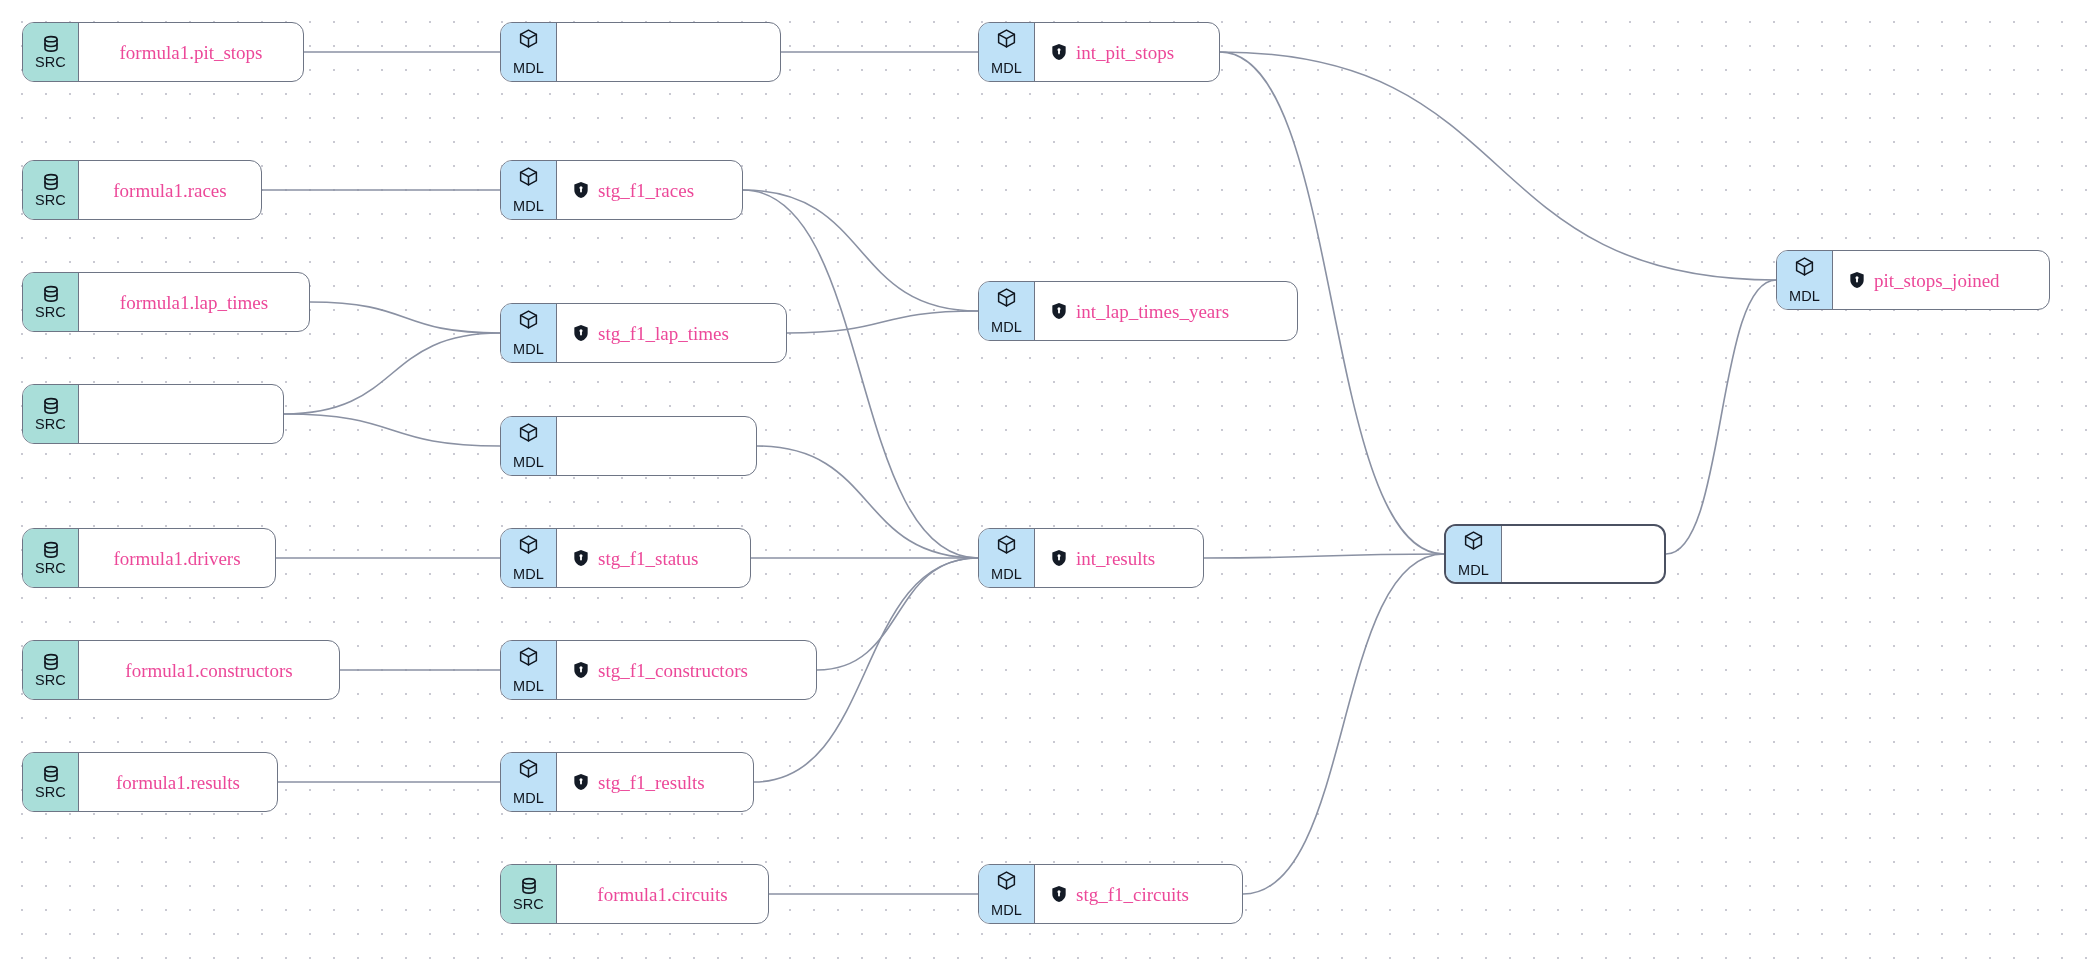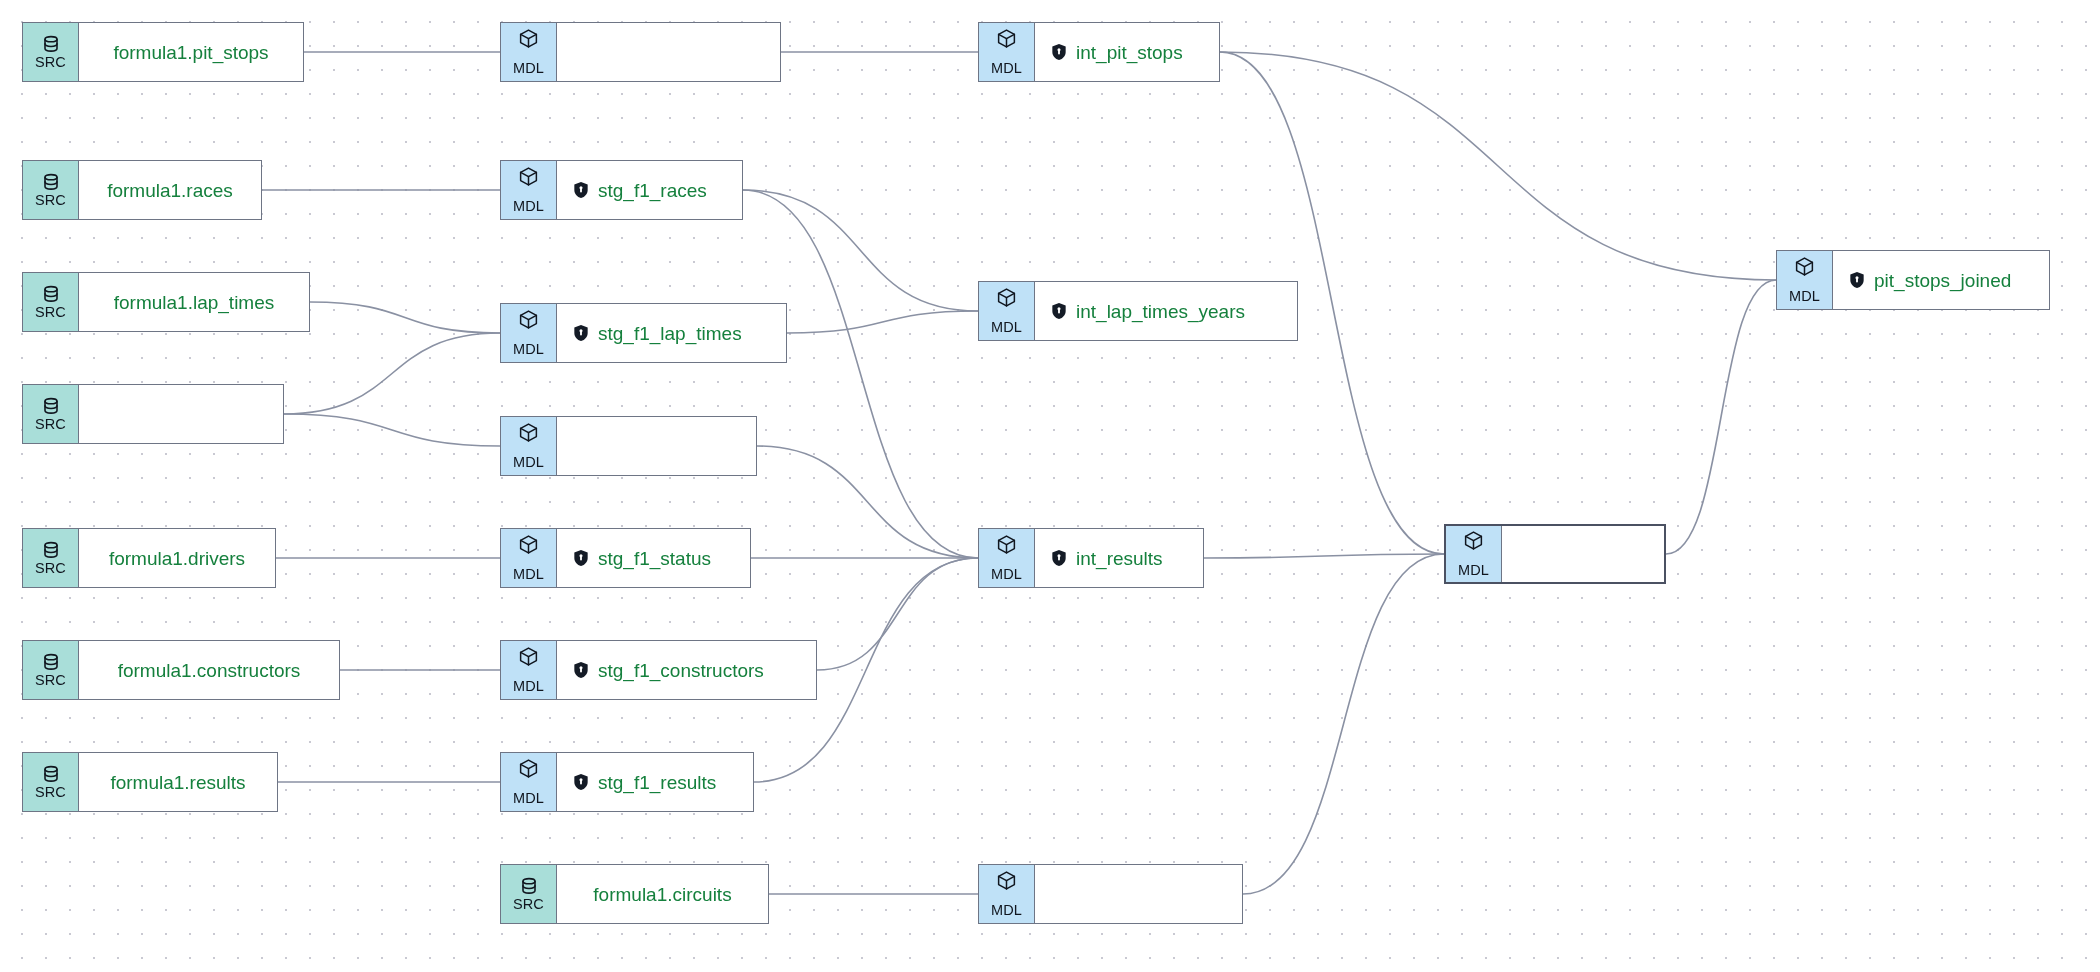--- a/index.html
+++ b/index.html
@@ -29,21 +29,21 @@
     fill: none;
     stroke: #8a91a3;
     stroke-width: 1.6;
   }
   .node {
     position: absolute;
     display: flex;
     align-items: stretch;
     height: 60px;
     border: 1.6px solid #6e7585;
-    border-radius: 0;
+    border-radius: 12px;
     background: #ffffff;
     box-sizing: border-box;
     overflow: hidden;
   }
   .node.selected {
     border-width: 2.4px;
     border-color: #4b5162;
   }
   .badge {
     width: 56px;
@@ -74,23 +74,23 @@
     display: flex;
     align-items: center;
     gap: 9px;
     padding: 0 16px 0 16px;
     white-space: nowrap;
   }
   .body.centered { justify-content: center; padding: 0 18px; }
   .shield-icon { display: block; line-height: 0; flex: 0 0 auto; }
   .node-label {
     font-size: 19px;
-    color: #15803d;
+    color: #ec4899;
     line-height: 1;
-    font-family: Liberation Sans, sans-serif;
+    font-family: Liberation Serif, serif;
   }
 </style>
 </head>
 <body>
 
 <div id="canvas">
   <svg id="edge-layer" viewBox="0 0 2100 972" width="2100" height="972">
       <path d="M 304 52 C 411.8 52, 392.2 52, 500 52" class="edge-path"></path>
       <path d="M 262 190 C 392.9 190, 369.1 190, 500 190" class="edge-path"></path>
       <path d="M 310 302 C 414.5 302, 395.5 333, 500 333" class="edge-path"></path>
@@ -382,20 +382,28 @@
       </div>
       <div class="node" style="left: 978px; top: 864px; width: 265px;">
         <div class="badge mdl">
           <span class="badge-icon"><svg width="21" height="21" viewBox="0 0 24 24" fill="none" stroke="#10161f" stroke-width="1.7" stroke-linecap="round" stroke-linejoin="round">
               <path d="M12 2.4 21 7.3v9.4L12 21.6 3 16.7V7.3z"></path>
               <path d="M3 7.3 12 12.2l9-4.9"></path>
               <path d="M12 12.2v9.4"></path>
             </svg></span>
           <span class="badge-text">MDL</span>
         </div>
+        <div class="body">
+          <span class="shield-icon"><svg width="16" height="18" viewBox="0 0 24 26" fill="#141b26">
+              <path d="M12 .9 22 4.6v8.3c0 6.2-4.2 10.2-10 12.2C6.2 23.1 2 19.1 2 12.9V4.6z"></path>
+              <rect x="10.6" y="9.2" width="2.8" height="7.4" rx="1.4" fill="#ffffff"></rect>
+              <circle cx="12" cy="9.6" r="2.3" fill="#ffffff"></circle>
+            </svg></span>
+          <span class="node-label">stg_f1_circuits</span>
+        </div>
       </div>
       <div class="node selected" style="left: 1444px; top: 524px; width: 222px;">
         <div class="badge mdl">
           <span class="badge-icon"><svg width="21" height="21" viewBox="0 0 24 24" fill="none" stroke="#10161f" stroke-width="1.7" stroke-linecap="round" stroke-linejoin="round">
               <path d="M12 2.4 21 7.3v9.4L12 21.6 3 16.7V7.3z"></path>
               <path d="M3 7.3 12 12.2l9-4.9"></path>
               <path d="M12 12.2v9.4"></path>
             </svg></span>
           <span class="badge-text">MDL</span>
         </div>

